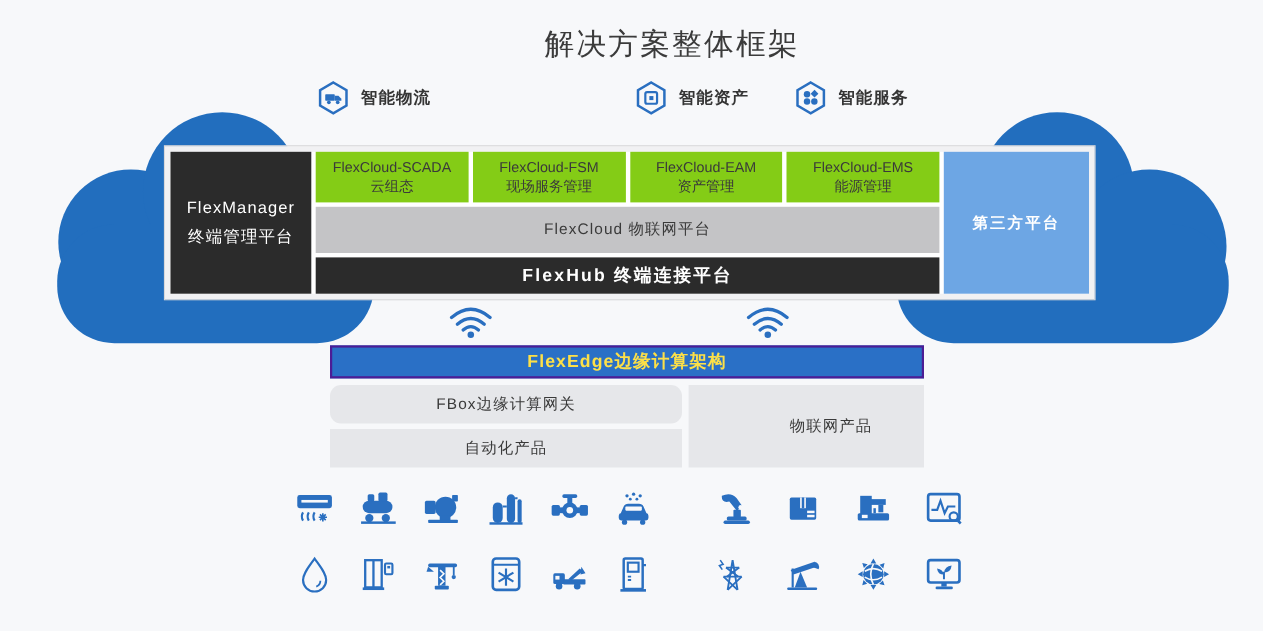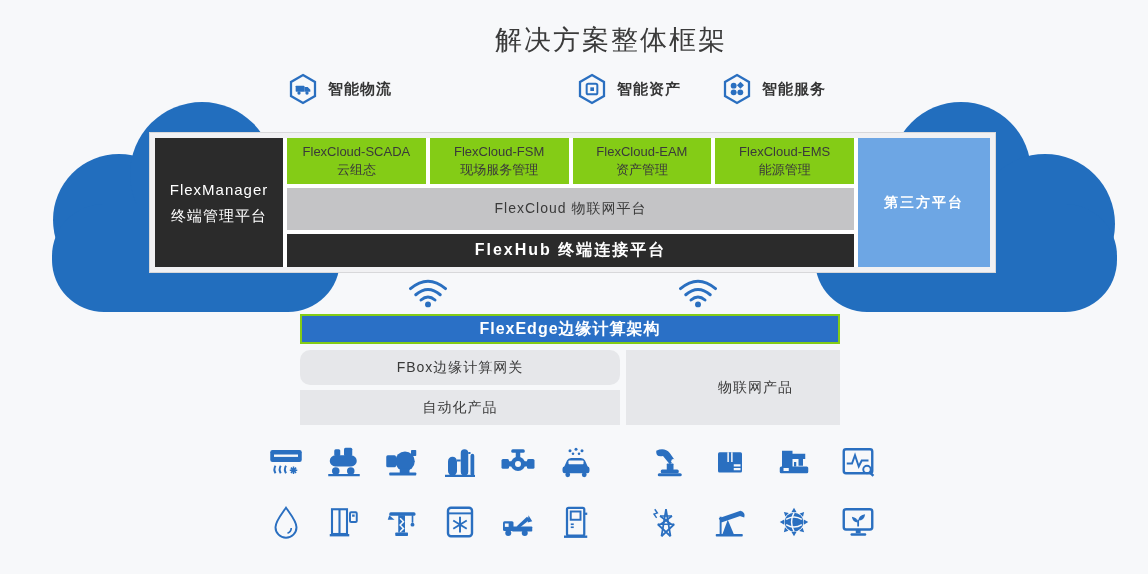--- a/index.html
+++ b/index.html
@@ -42,22 +42,22 @@
   .hub-bar{grid-row:3;grid-column:2;font-size:16px;font-weight:bold;letter-spacing:2px;}
   .third-party{grid-row:1/4;grid-column:3;background:#6da6e4;color:#ffffff;font-size:14px;font-weight:bold;letter-spacing:2px;}
   
   .wifi{position:absolute;width:42px;height:32px;color:#2a6fc0;}
   .wifi svg{width:100%;height:100%;display:block;}
   .wifi-1{left:407px;top:277px;}
   .wifi-2{left:677px;top:277px;}
   
   .edge-bar{
     position:absolute;left:300px;top:314px;width:540px;height:30px;
-    box-sizing:border-box;background:#2a70c6;border:2px solid #84cc16;
-    color:#ffffff;font-size:16px;font-weight:bold;letter-spacing:1px;
+    box-sizing:border-box;background:#2a70c6;border:2px solid #4c1d95;
+    color:#fde047;font-size:16px;font-weight:bold;letter-spacing:1px;
     display:flex;align-items:center;justify-content:center;
   }
   .edge-box{position:absolute;box-sizing:border-box;background:#e6e7ea;color:#3a3a3a;
     font-size:14px;letter-spacing:1px;display:flex;align-items:center;justify-content:center;}
   .edge-gateway{left:300px;top:350px;width:320px;height:35px;border-radius:10px;}
   .edge-automation{left:300px;top:390px;width:320px;height:35px;}
   .edge-iot{left:626px;top:350px;width:214px;height:75px;padding-left:45px;}
   
   .dev-row{position:absolute;left:268px;display:flex;gap:22px;height:38px;}
   .dev-row-1{top:443px;}

